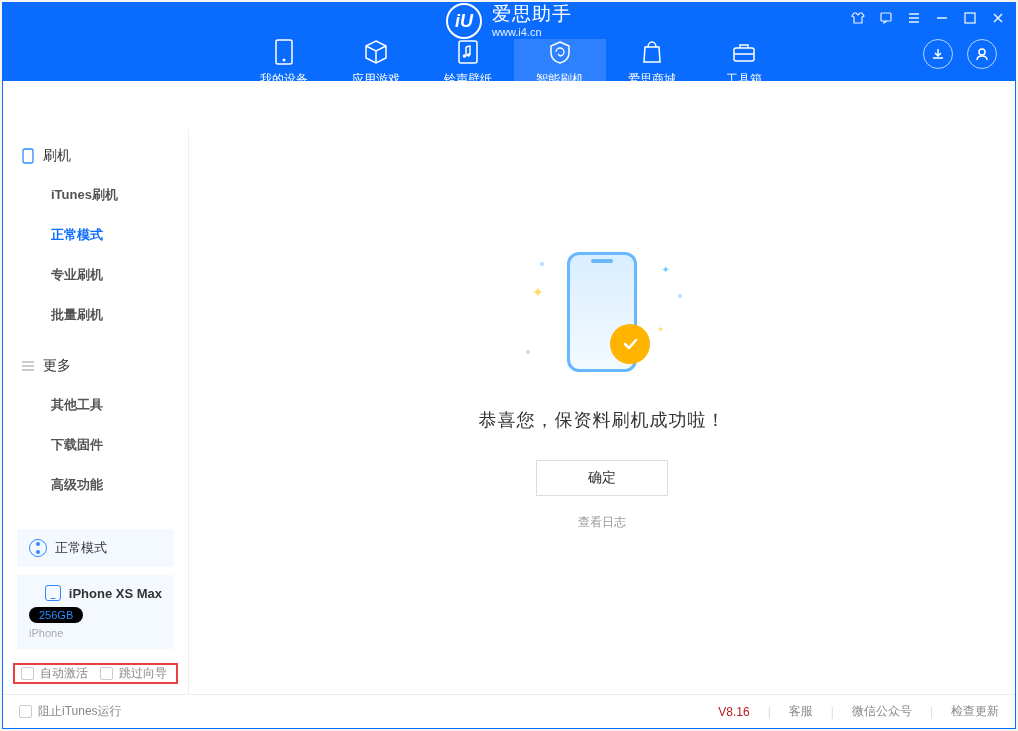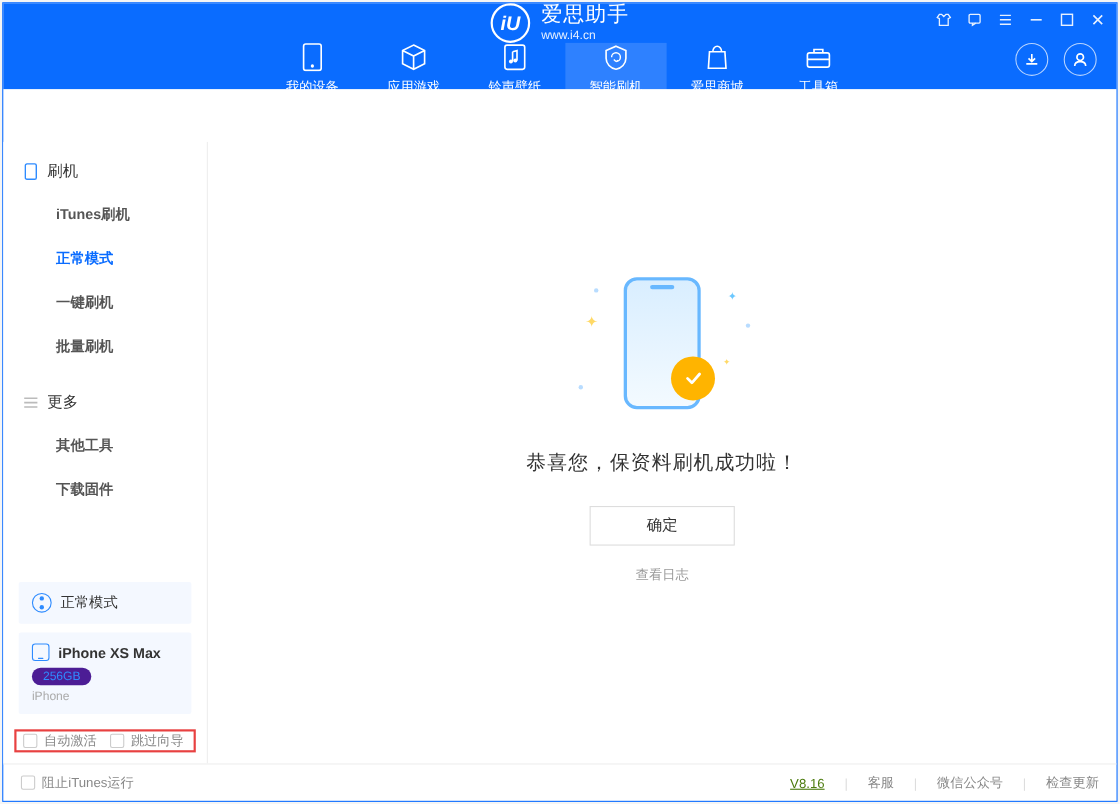--- a/index.html
+++ b/index.html
@@ -27,24 +27,24 @@
 .side-head-icon { width: 14px; height: 14px; display: flex; align-items: center; justify-content: center; }
 .side-item { padding: 11px 18px 11px 48px; font-size: 13px; color: #555; cursor: pointer; font-weight: bold; }
 .side-item.active { color: #0a6cff; }
 .side-spacer { flex: 1; }
 .mode-card { margin: 8px 14px; background: #f4f8ff; border-radius: 2px; padding: 10px 12px; display: flex; gap: 8px; font-size: 13px; color: #333; }
 .mode-icon { width: 18px; height: 18px; border: 1.5px solid #2e8bff; border-radius: 50%; position: relative; }
 .mode-icon::before, .mode-icon::after { content: ''; position: absolute; width: 4px; height: 4px; background: #2e8bff; border-radius: 50%; }
 .mode-icon::before { top: 2px; left: 6px; }
 .mode-icon::after { bottom: 2px; right: 6px; }
 .device-card { margin: 0 14px 8px; background: #f4f8ff; border-radius: 2px; padding: 10px 12px; }
-.device-row1 { display: flex; align-items: center; gap: 8px; font-size: 13px; font-weight: 600; color: #333; }
+.device-row1 { display: flex; align-items: center; gap: 8px; font-size: 13px; font-weight: 600; color: #333; justify-content: flex-end; }
 .device-icon { width: 16px; height: 16px; border: 1.5px solid #2e8bff; border-radius: 3px; position: relative; }
 .device-icon::after { content: ''; position: absolute; bottom: 1px; left: 50%; transform: translateX(-50%); width: 5px; height: 1.5px; background: #2e8bff; border-radius: 1px; }
-.storage-badge { display: inline-block; margin-top: 6px; margin-left: 0; padding: 2px 10px; background: #4c1d95; color: #2e8bff; border-radius: 10px; font-size: 11px; }
+.storage-badge { display: inline-block; margin-top: 6px; margin-left: 0; padding: 2px 10px; background: #000000; color: #2e8bff; border-radius: 10px; font-size: 11px; }
 .device-sub { margin-top: 4px; font-size: 11px; color: #aaa; }
 .option-row { margin: 6px 10px 10px; border: 2px solid #e84141; padding: 0 6px; display: flex; gap: 12px; align-items: center; }
 .checkbox { display: flex; align-items: center; gap: 6px; font-size: 12px; color: #888; cursor: pointer; }
 .checkbox-box { width: 13px; height: 13px; border: 1px solid #ccc; border-radius: 2px; }
 .main { flex: 1; display: flex; flex-direction: column; align-items: center; justify-content: center; position: relative; }
 .success-illust { position: relative; width: 180px; height: 140px; margin-bottom: 24px; }
 .phone { position: absolute; left: 50%; top: 8px; transform: translateX(-50%); width: 70px; height: 120px; border: 3px solid #68b8ff; border-radius: 12px; background: linear-gradient(180deg, #d9eeff 0%, #f3faff 100%); }
 .phone::before { content: ''; position: absolute; top: 4px; left: 50%; transform: translateX(-50%); width: 22px; height: 4px; background: #68b8ff; border-radius: 2px; }
 .check-badge { position: absolute; right: 42px; bottom: 20px; width: 40px; height: 40px; background: #ffb400; border-radius: 50%; display: flex; align-items: center; justify-content: center; }
 .sparkle { position: absolute; color: #ffd966; font-size: 14px; }
@@ -54,21 +54,21 @@
 .dots { position: absolute; width: 4px; height: 4px; background: #b8dcff; border-radius: 50%; }
 .dots.d1 { left: 28px; top: 18px; }
 .dots.d2 { left: 14px; bottom: 30px; }
 .dots.d3 { right: 10px; top: 50px; }
 .success-text { font-size: 18px; color: #333; margin-bottom: 28px; letter-spacing: 1px; }
 .ok-btn { width: 132px; height: 36px; border: 1px solid #ddd; background: #fff; font-size: 14px; color: #333; cursor: pointer; margin-bottom: 18px; }
 .log-link { font-size: 12px; color: #999; cursor: pointer; }
 .footer { height: 34px; border-top: 1px solid #eee; display: flex; align-items: center; padding: 0 16px; font-size: 12px; color: #888; gap: 18px; }
 .footer-left { display: flex; align-items: center; gap: 6px; }
 .footer-spacer { flex: 1; }
-.footer-version { color: #4d7c0f; text-decoration: underline; }
+.footer-version { color: #b91c1c; }
 .footer-link { color: #888; cursor: pointer; }
 .footer-sep { color: #ddd; }
 svg { display: block; }
 </style>
 </head>
 <body>
 
 <div class="app">
   <div class="header">
     <div class="logo">
@@ -188,34 +188,35 @@
         <div class="side-head">
           <span class="side-head-icon">
               <svg width="12" height="16" viewBox="0 0 12 16">
                 <rect x="1" y="1" width="10" height="14" rx="1.5" fill="none" stroke="#2e8bff" stroke-width="1.3"></rect>
               </svg>
             </span>
           <span>刷机</span>
         </div>
         <div class="side-item">iTunes刷机</div>
         <div class="side-item active">正常模式</div>
-        <div class="side-item">一键刷机</div>
+        <div class="side-item">专业刷机</div>
         <div class="side-item">批量刷机</div>
       </div>
       <div class="side-section">
         <div class="side-head">
           <span class="side-head-icon">
               <svg width="14" height="12" viewBox="0 0 14 12">
                 <path d="M1 2 L13 2 M1 6 L13 6 M1 10 L13 10" stroke="#bbb" stroke-width="1.5"></path>
               </svg>
             </span>
           <span>更多</span>
         </div>
         <div class="side-item">其他工具</div>
         <div class="side-item">下载固件</div>
+        <div class="side-item">高级功能</div>
       </div>
       <div class="side-spacer"></div>
       <div class="mode-card">
         <span class="mode-icon"></span>
         <span>正常模式</span>
       </div>
       <div class="device-card">
         <div class="device-row1">
           <span class="device-icon"></span>
           <span>iPhone XS Max</span>

